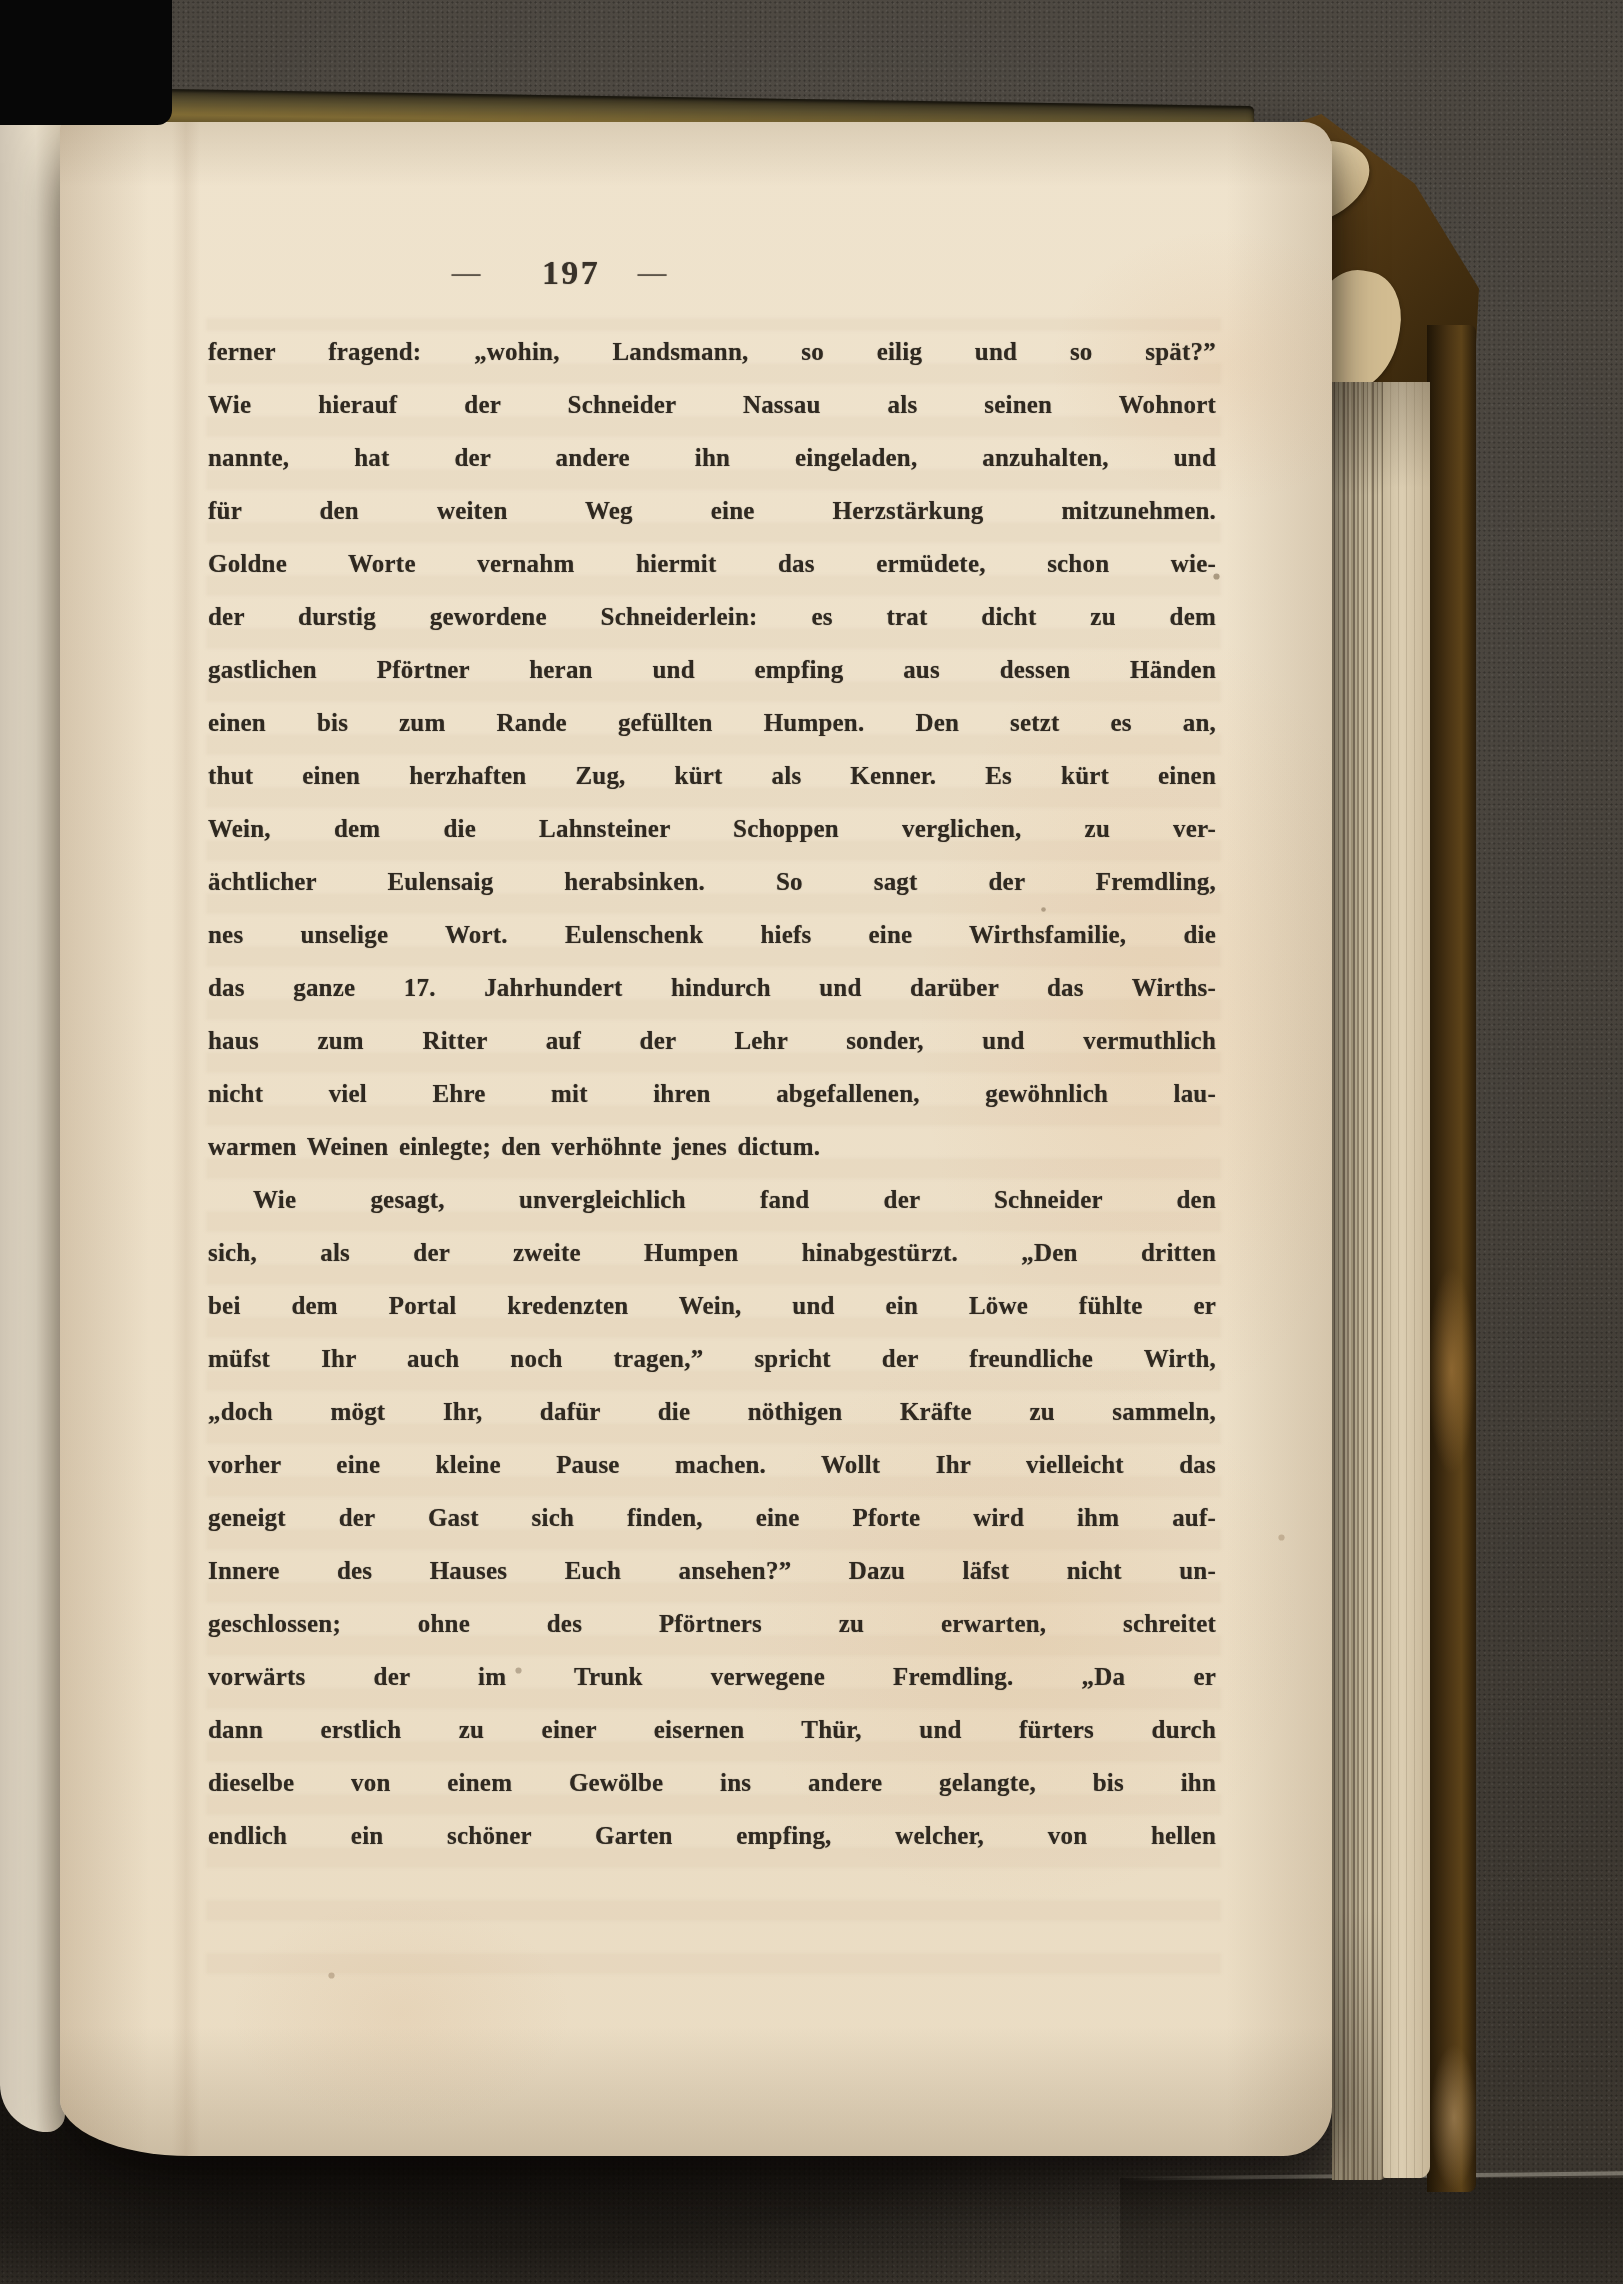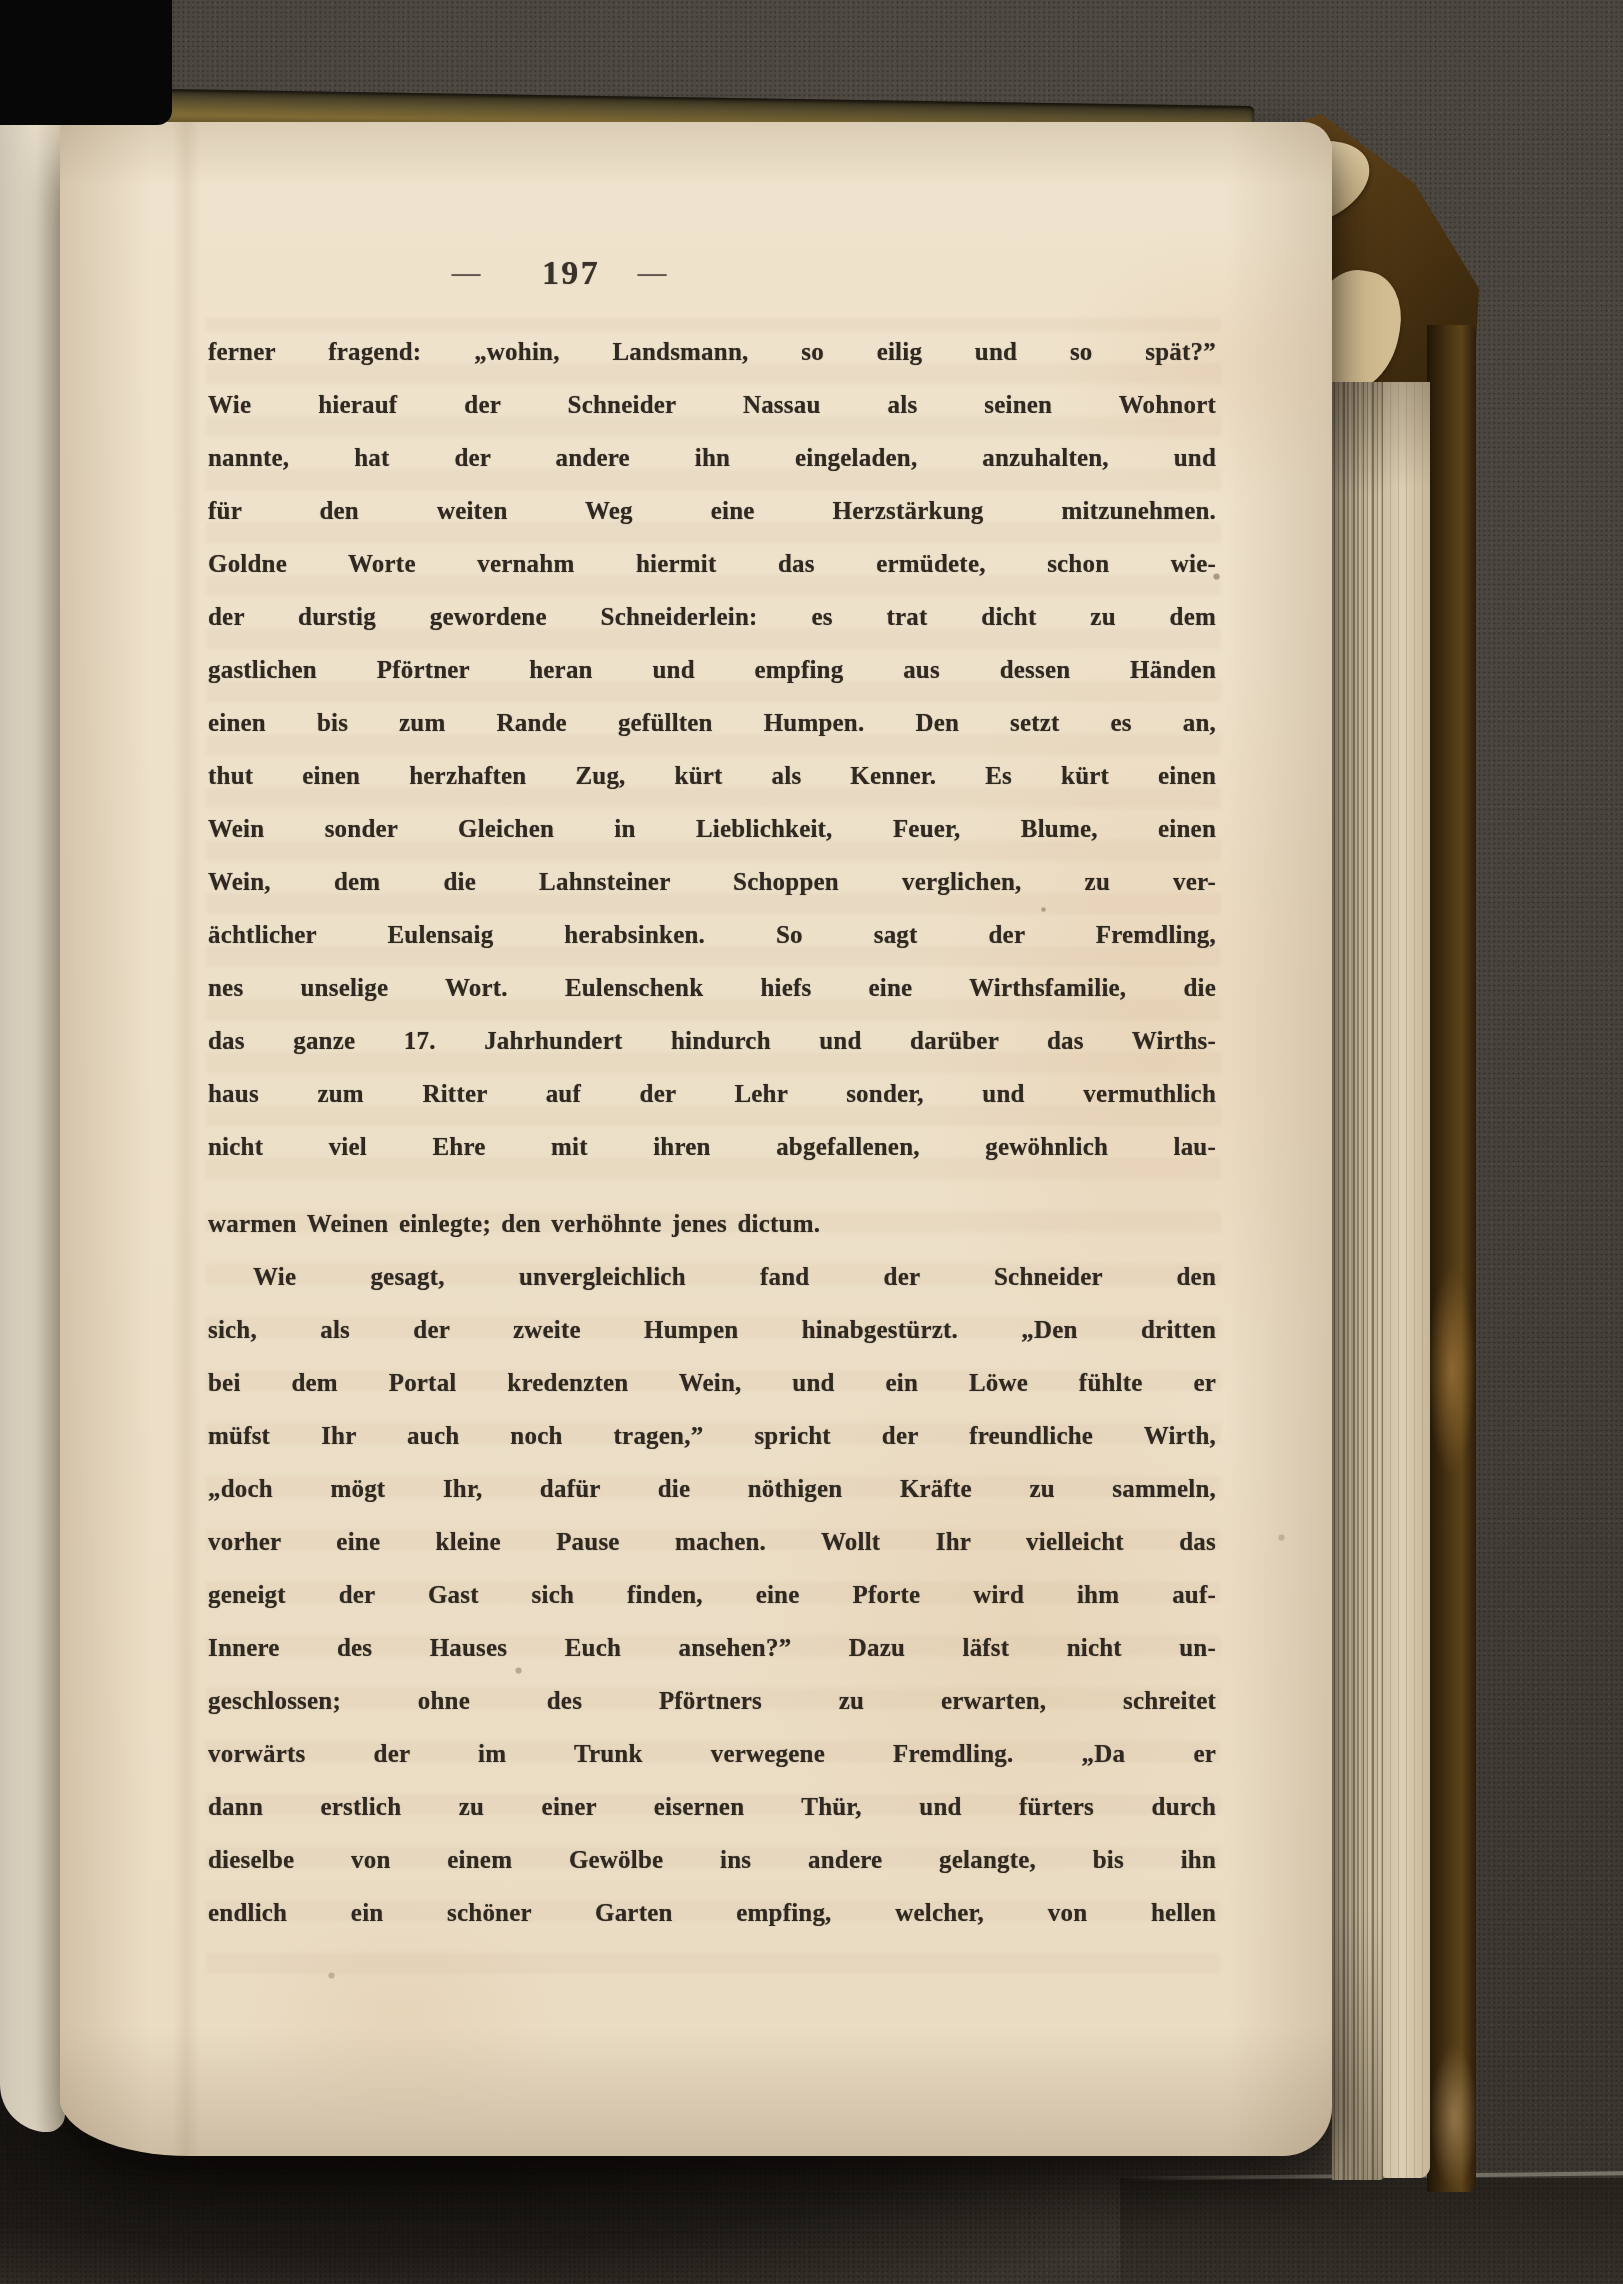--- a/index.html
+++ b/index.html
@@ -145,21 +145,21 @@
   .line{
     height:53px;
     font-size:25px;line-height:53px;font-weight:700;
     color:#2f2921;
     text-align:justify;
     text-align-last:justify;
     word-spacing:4px;letter-spacing:0.2px;
     text-shadow:0 0 1.1px rgba(47,41,33,0.55);
     white-space:nowrap;
   }
-  .line.pend{text-align-last:left;margin-top:24px;}
+  .line.pend{text-align-last:left;}
   .line.indent{text-indent:45px;}
 </style>
 </head>
 <body>
 
 <div class="backdrop"></div>
 <div class="bottom-shadow"></div>
 <div class="table-below"></div>
 <div class="table-line"></div>
 
@@ -189,21 +189,20 @@
     <div class="textblock">
       <div class="line">ferner fragend: „wohin, Landsmann, so eilig und so spät?”</div>
       <div class="line">Wie hierauf der Schneider Nassau als seinen Wohnort</div>
       <div class="line">nannte, hat der andere ihn eingeladen, anzuhalten, und</div>
       <div class="line">für den weiten Weg eine Herzstärkung mitzunehmen.</div>
       <div class="line">Goldne Worte vernahm hiermit das ermüdete, schon wie-</div>
       <div class="line">der durstig gewordene Schneiderlein: es trat dicht zu dem</div>
       <div class="line">gastlichen Pförtner heran und empfing aus dessen Händen</div>
       <div class="line">einen bis zum Rande gefüllten Humpen. Den setzt es an,</div>
       <div class="line">thut einen herzhaften Zug, kürt als Kenner. Es kürt einen</div>
-      <div class="line">Wein sonder Gleichen in Lieblichkeit, Feuer, Blume, einen</div>
       <div class="line">Wein, dem die Lahnsteiner Schoppen verglichen, zu ver-</div>
       <div class="line">ächtlicher Eulensaig herabsinken. So sagt der Fremdling,</div>
       <div class="line">nes unselige Wort. Eulenschenk hiefs eine Wirthsfamilie, die</div>
       <div class="line">das ganze 17. Jahrhundert hindurch und darüber das Wirths-</div>
       <div class="line">haus zum Ritter auf der Lehr sonder, und vermuthlich</div>
       <div class="line">nicht viel Ehre mit ihren abgefallenen, gewöhnlich lau-</div>
       <div class="line pend">warmen Weinen einlegte; den verhöhnte jenes dictum.</div>
       <div class="line indent">Wie gesagt, unvergleichlich fand der Schneider den</div>
       <div class="line">sich, als der zweite Humpen hinabgestürzt. „Den dritten</div>
       <div class="line">bei dem Portal kredenzten Wein, und ein Löwe fühlte er</div>

